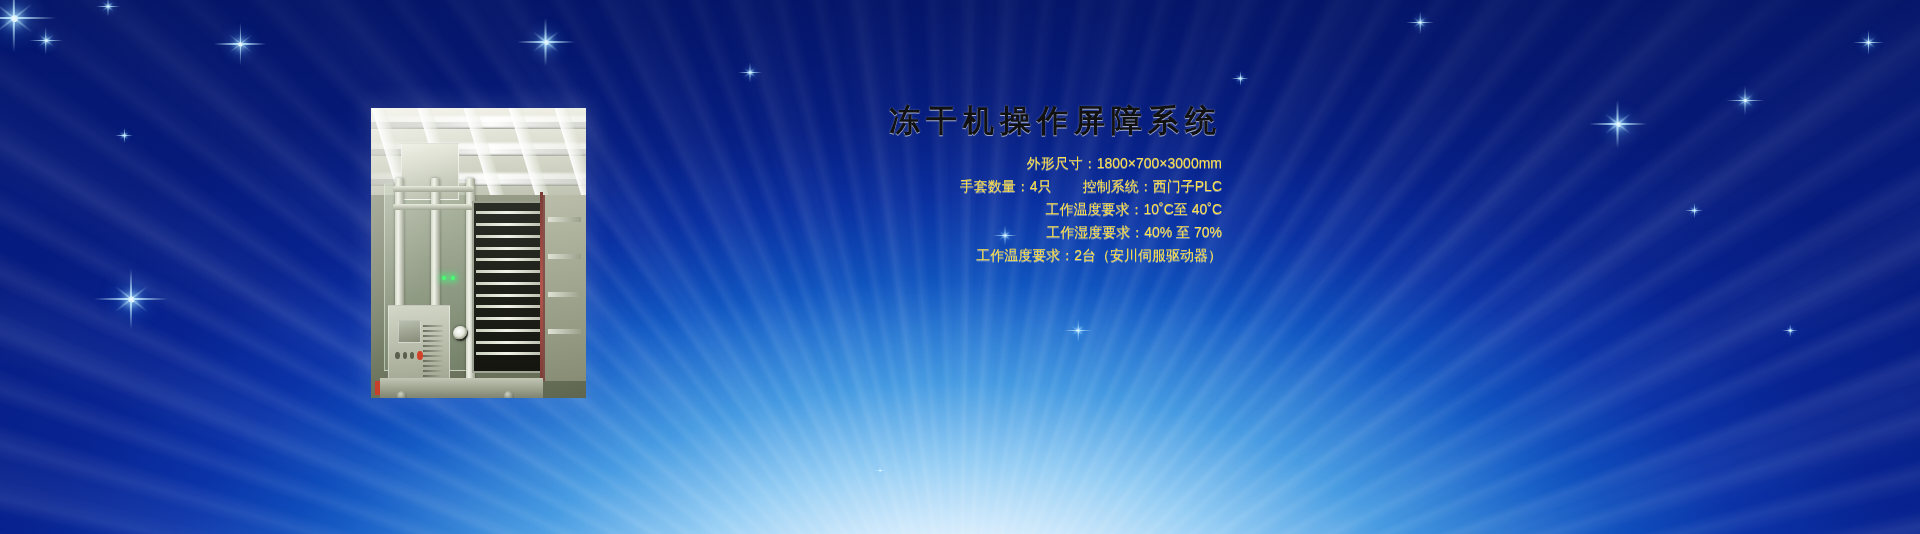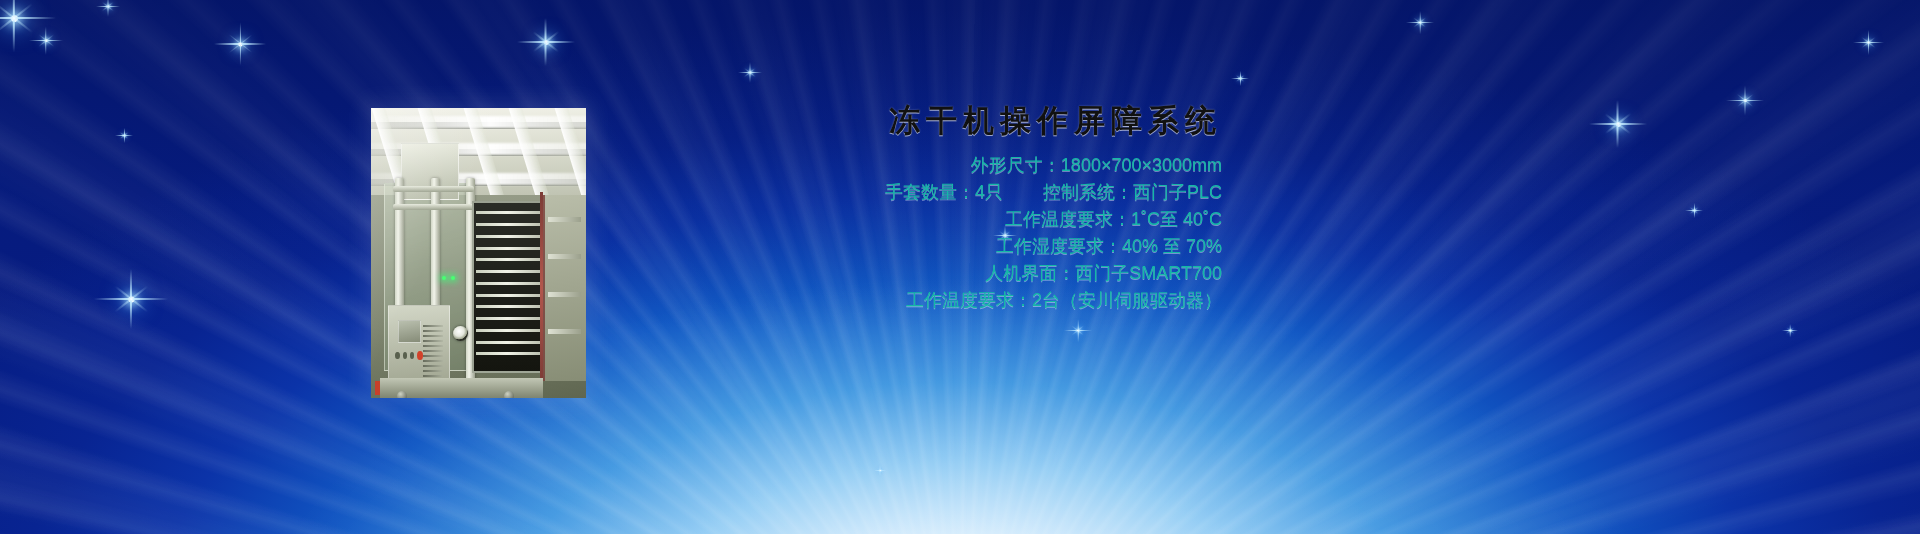--- a/index.html
+++ b/index.html
@@ -150,21 +150,21 @@
   
   #text-col{position:absolute;left:622px;top:100px;width:600px;text-align:right;}
   #title{
     font-family:"Liberation Serif","DejaVu Serif",serif;
     font-size:31px;font-weight:700;color:#111111;
     letter-spacing:6px;white-space:nowrap;
     text-shadow:0 1px 0 rgba(255,255,255,.55), 0 0 2px rgba(255,255,255,.35);
     margin:0 0 14px 2px;
   }
   .spec{
-    font-size:18px;color:#14b8a6;white-space:pre;
+    font-size:14px;color:#fde047;white-space:pre;
     line-height:1.0;margin:0 0 9px 0;
     text-shadow:0 1px 0 rgba(255,255,255,.40);
   }
 </style>
 </head>
 <body>
 
 <div id="banner">
 
   <div class="bg-base"></div>
@@ -388,19 +388,18 @@
 
       <div class="photo-sheen"></div>
     </div>
   </div>
 
   <div id="text-col">
     <h1 id="title">冻干机操作屏障系统</h1>
 
     <p class="spec">外形尺寸：1800×700×3000mm</p>
     <p class="spec">手套数量：4只        控制系统：西门子PLC</p>
-    <p class="spec">工作温度要求：1˚C至 40˚C</p>
+    <p class="spec">工作温度要求：10˚C至 40˚C</p>
     <p class="spec">工作湿度要求：40% 至 70%</p>
-    <p class="spec">人机界面：西门子SMART700</p>
     <p class="spec">工作温度要求：2台（安川伺服驱动器）</p>
   </div>
 
 </div>
 
 </body></html>

